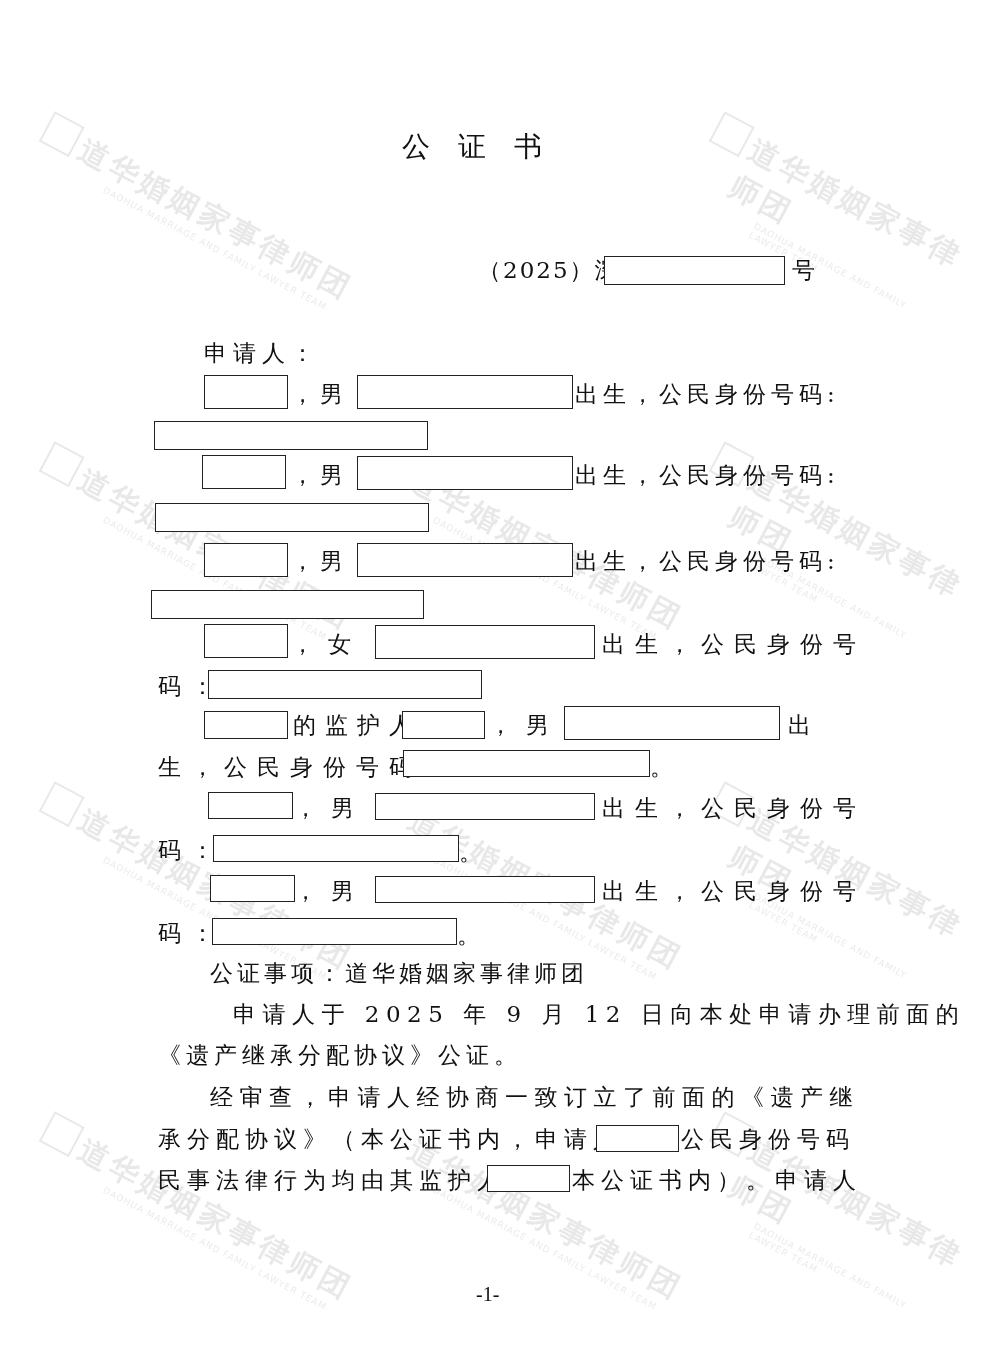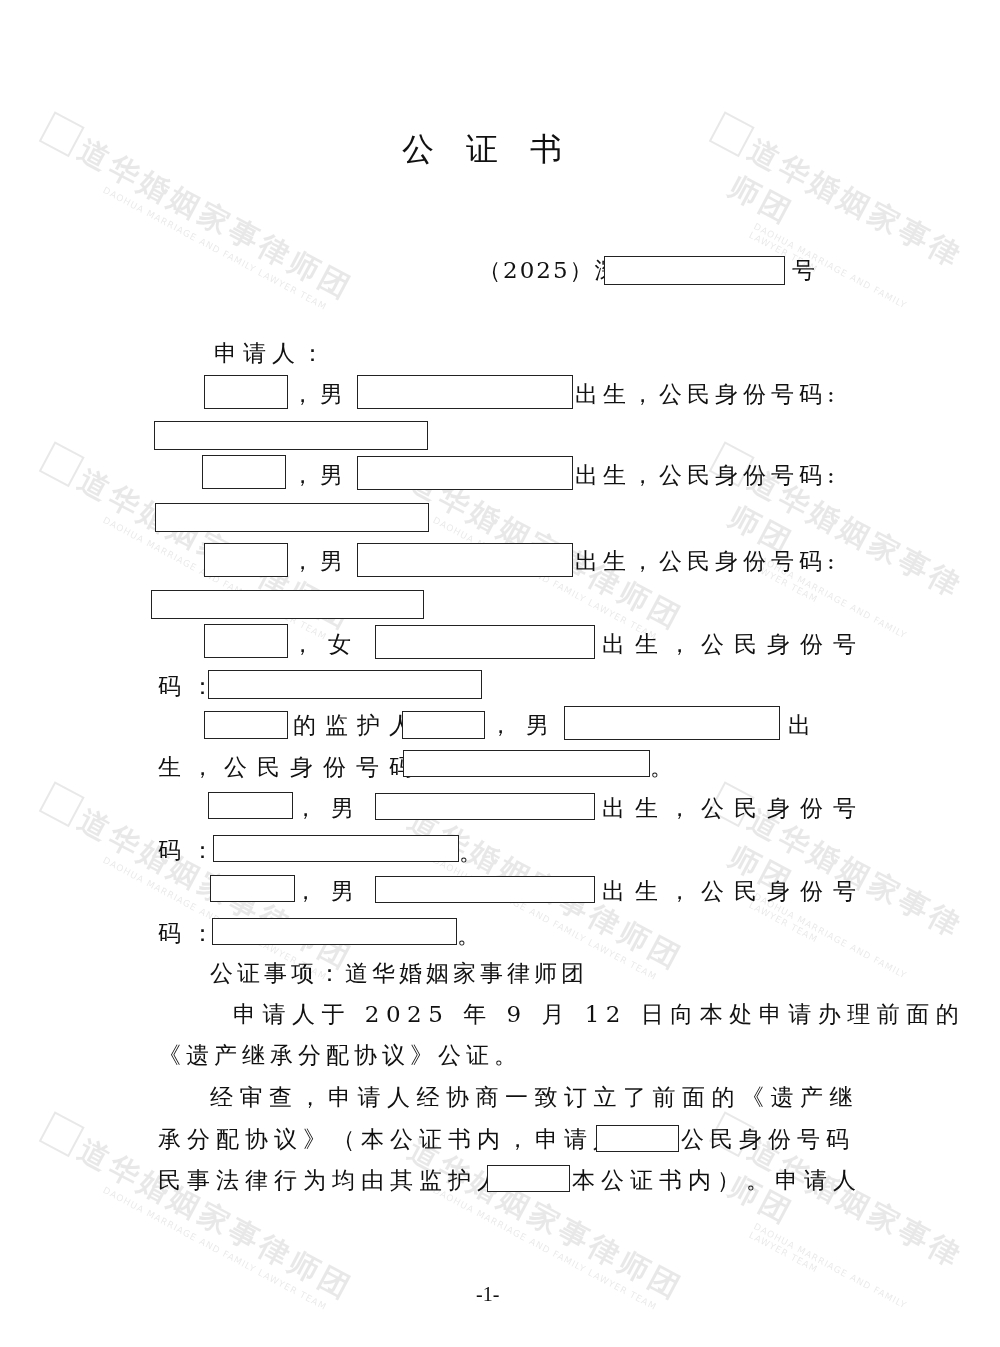--- a/index.html
+++ b/index.html
@@ -1,20 +1,20 @@
 <!DOCTYPE html>
 <html><head>
 <meta charset="utf-8">
 <style>
   html, body { margin: 0; padding: 0; background: #ffffff; }
   body { width: 1000px; height: 1347px; position: relative; overflow: hidden;
          font-family: "DejaVu Serif", "Liberation Serif", serif; color: #111; }
   .page { position: absolute; left: 0; top: 0; width: 1000px; height: 1347px; background: #fff; }
   .abs { position: absolute; white-space: nowrap; }
-  .title { font-size: 32px; letter-spacing: 0; }
+  .title { font-size: 28px; letter-spacing: 0; }
   .txt { font-size: 23px; line-height: 30px; letter-spacing: 6px; }
   .box { position: absolute; border: 1.5px solid #222; background: #fff; box-sizing: border-box; }
   .wm { position: absolute; transform: rotate(28deg); transform-origin: left top; color: rgba(0,0,0,0.09);
         font-family: "DejaVu Sans", sans-serif; pointer-events: none; }
   .wm .cn { font-size: 30px; font-weight: bold; letter-spacing: 4px; display: block; }
   .wm .en { font-size: 9px; letter-spacing: 1px; display: block; margin-left: 40px; }
   .wm .seal { position: absolute; left: -40px; top: 0; width: 30px; height: 30px; border: 2px solid rgba(0,0,0,0.09); }
   .pagenum { font-size: 20px; font-family: "Liberation Serif", serif; }
 </style>
 </head>
@@ -74,21 +74,21 @@
       <span class="cn">道华婚姻家事律师团</span>
       <span class="en">DAOHUA MARRIAGE AND FAMILY LAWYER TEAM</span>
     </div>
 
   <div class="abs title" style="left:402px; top:128px;">公　证　书</div>
 
   <div class="abs txt" style="left:478px; top:255px; letter-spacing:2px;">（2025）深</div>
   <div class="box" style="left:604px; top:256px; width:181px; height:29px;"></div>
   <div class="abs txt" style="left:792px; top:255px;">号</div>
 
-  <div class="abs txt" style="left:214px; top:338px;text-align:right;">申请人：</div>
+  <div class="abs txt" style="left:204px; top:338px;text-align:right;">申请人：</div>
 
   <div class="box" style="left:204px; top:375px; width:84px; height:34px;"></div>
   <div class="abs txt" style="left:291px; top:379px;">，男，</div>
   <div class="box" style="left:357px; top:375px; width:216px; height:34px;"></div>
   <div class="abs txt" style="left:575px; top:379px; letter-spacing:5px;">出生，公民身份号码:</div>
   <div class="box" style="left:154px; top:421px; width:274px; height:29px;"></div>
 
   <div class="box" style="left:202px; top:455px; width:84px; height:34px;"></div>
   <div class="abs txt" style="left:291px; top:460px;">，男，</div>
   <div class="box" style="left:357px; top:456px; width:216px; height:34px;"></div>

